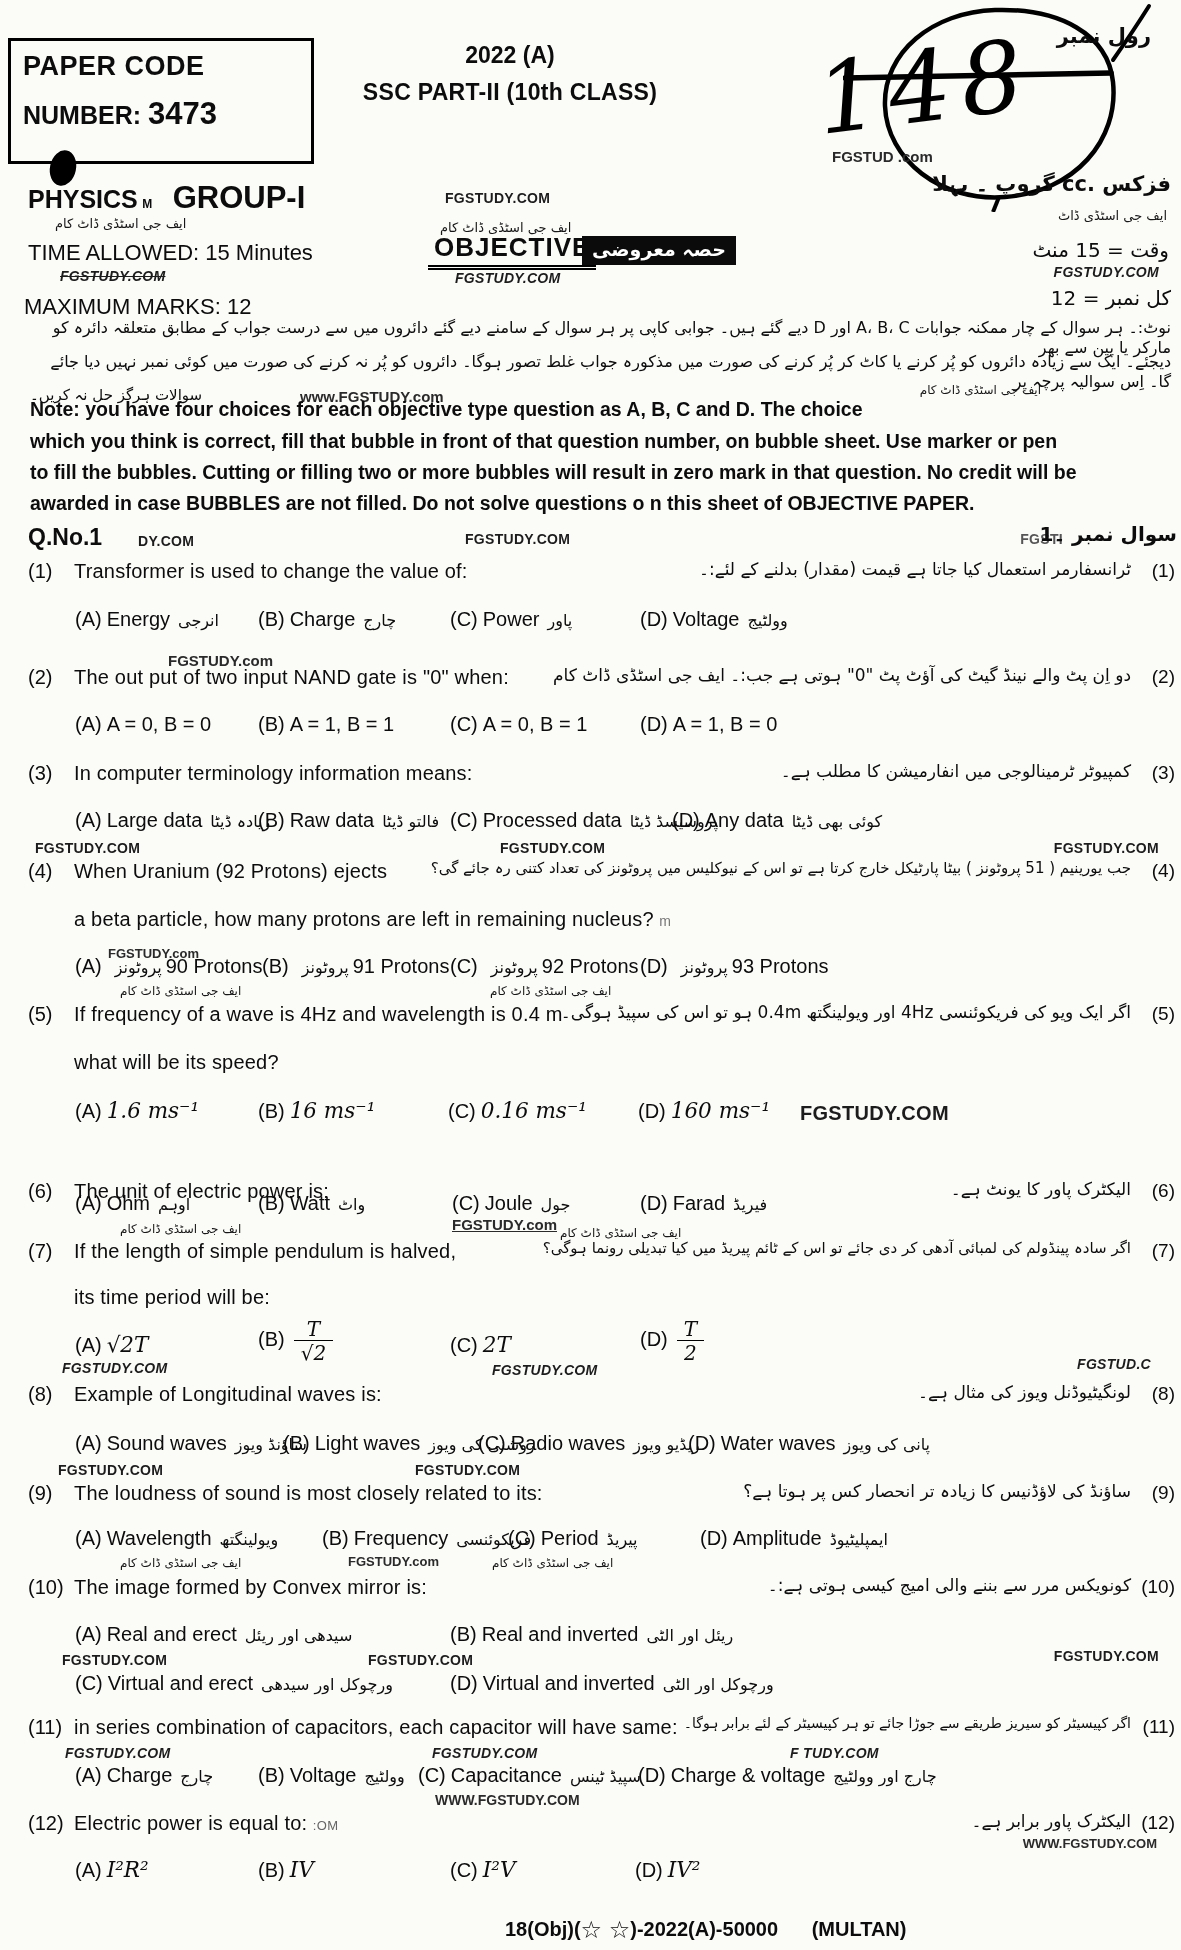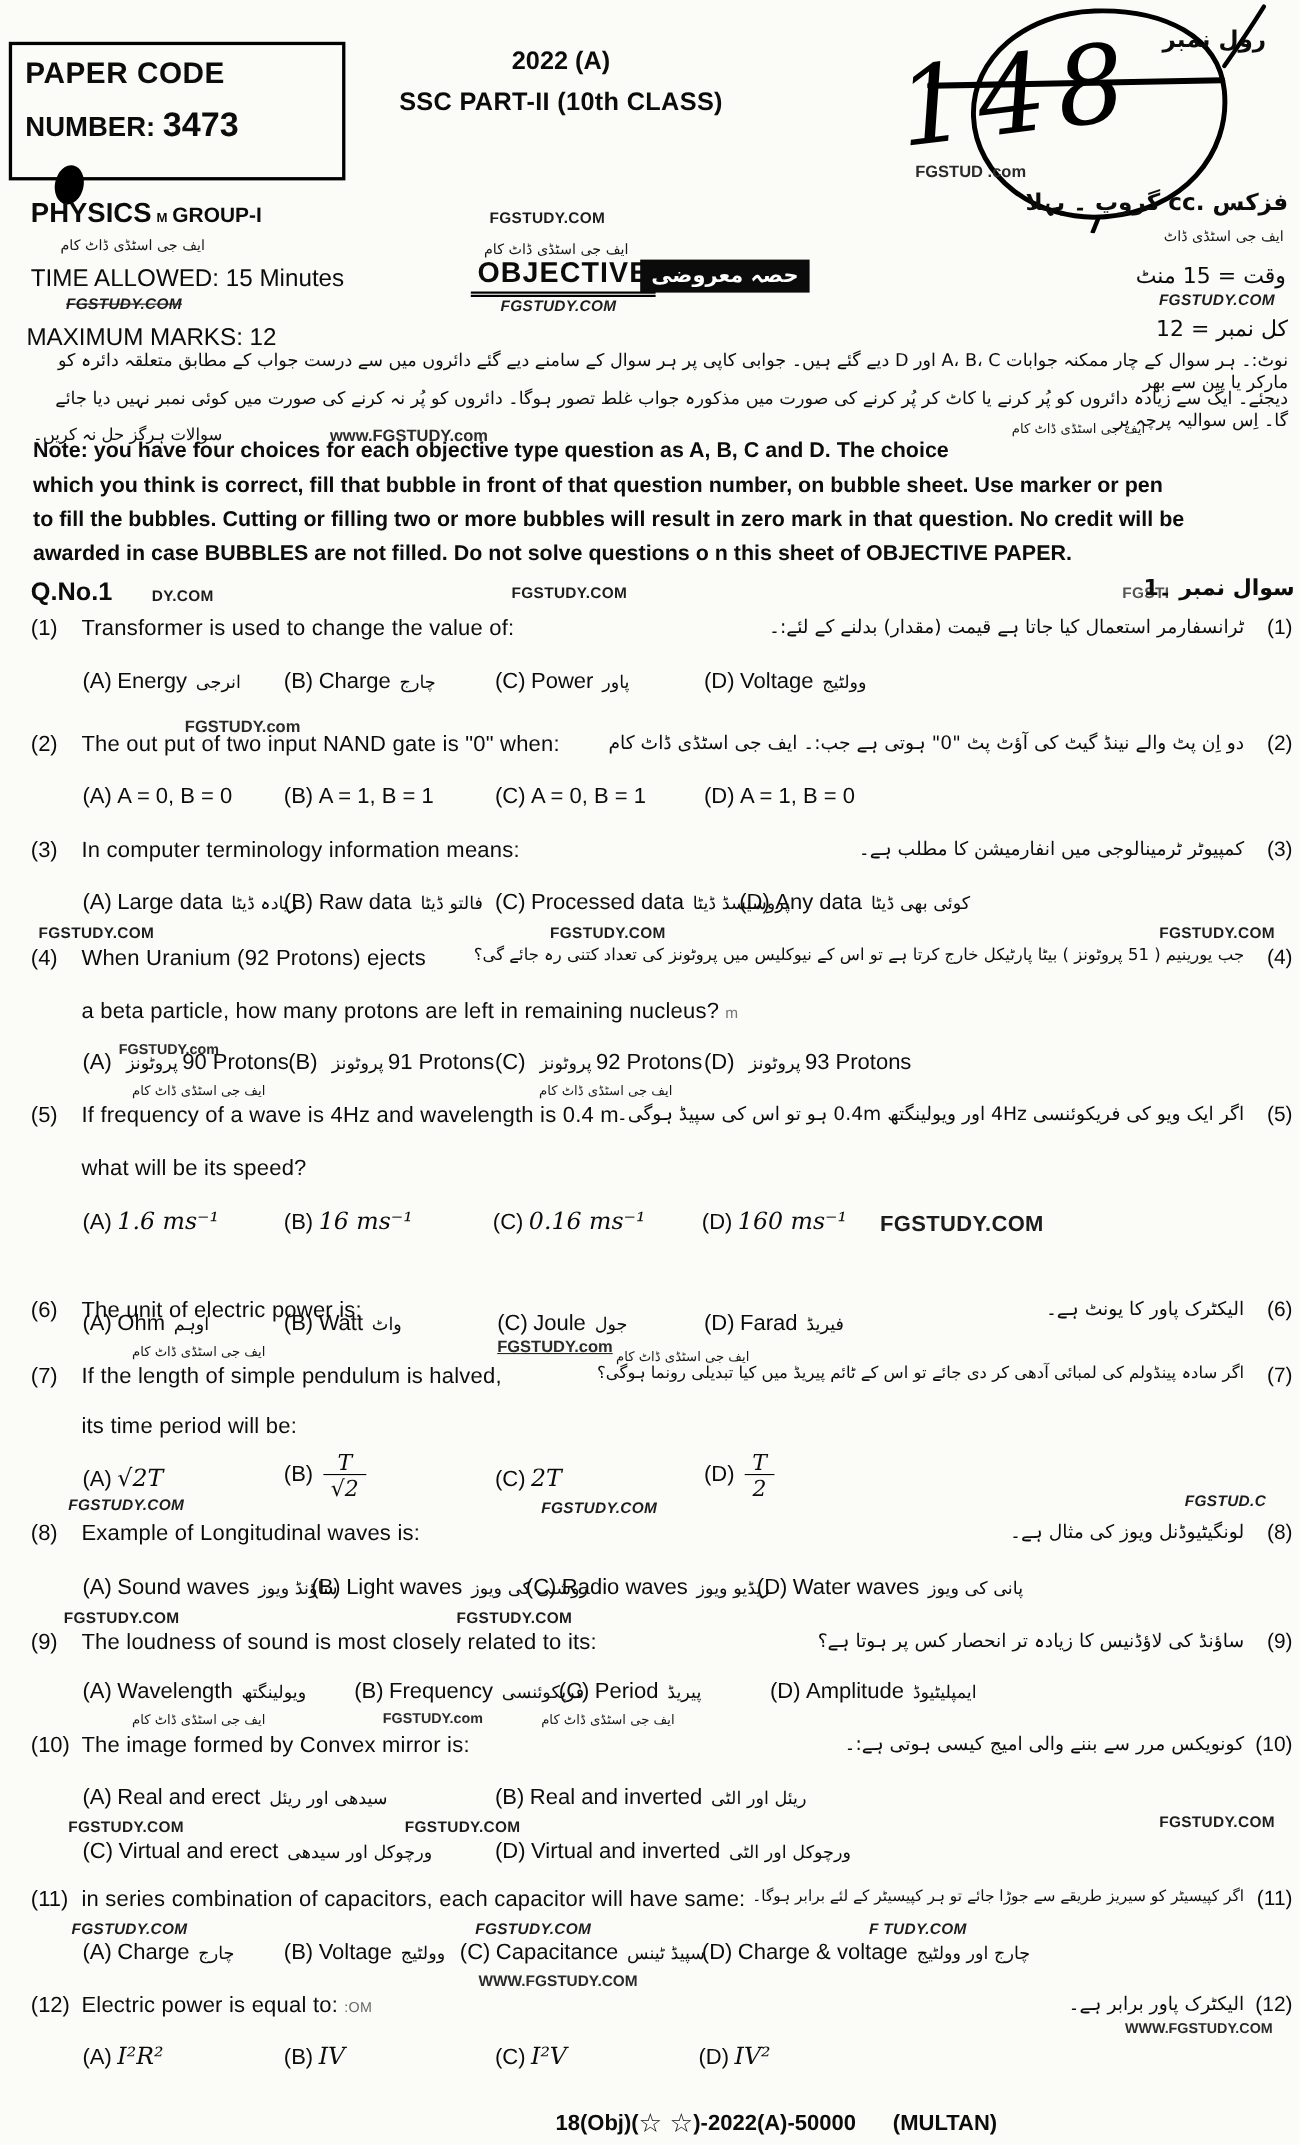--- a/index.html
+++ b/index.html
@@ -77,21 +77,21 @@
       <path d="M270,60 C284,40 296,22 306,6" fill="none" stroke="#000" stroke-width="4" stroke-linecap="round"></path>
     </svg>
     <div class="abs roll-val">148</div>
   </div>
   <div class="abs ur b roll-label" style="right:30px">رول نمبر</div>
   <div class="abs wm-lc" style="left:832px;top:148px">FGSTUD  .com</div>
 
   <div class="abs" style="left:28px;top:180px">
     <span class="en b" style="font-size:25px">PHYSICS</span>
     <span class="en b" style="font-size:12px">M</span>
-    <span class="en b" style="font-size:19px;">GROUP-I</span>
+    <span class="en b" style="font-size:31px;margin-left:16px">GROUP-I</span>
   </div>
   <div class="abs wm" style="left:445px;top:190px">FGSTUDY.COM</div>
   <div class="abs ur b" style="right:10px;top:172px;font-size:21px">فزکس .cc گروپ ۔ پہلا</div>
 
   <div class="abs ur usmall" style="left:55px;top:216px;font-size:13px">ایف جی اسٹڈی ڈاٹ کام</div>
   <div class="abs ur usmall" style="left:440px;top:220px;font-size:13px">ایف جی اسٹڈی ڈاٹ کام</div>
   <div class="abs ur usmall" style="right:14px;top:208px;font-size:13px">ایف جی اسٹڈی ڈاٹ</div>
 
   <div class="abs en" style="left:28px;top:240px;font-size:22px">TIME ALLOWED: 15 Minutes</div>
   <div class="abs en objective" style="left:428px;top:232px">OBJECTIVE</div>

